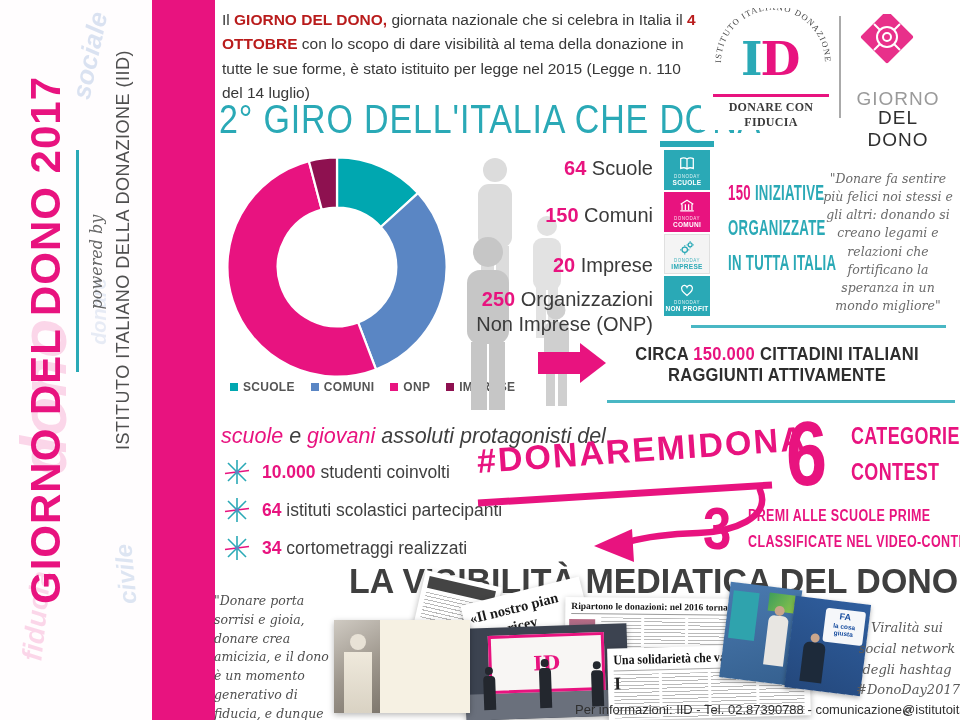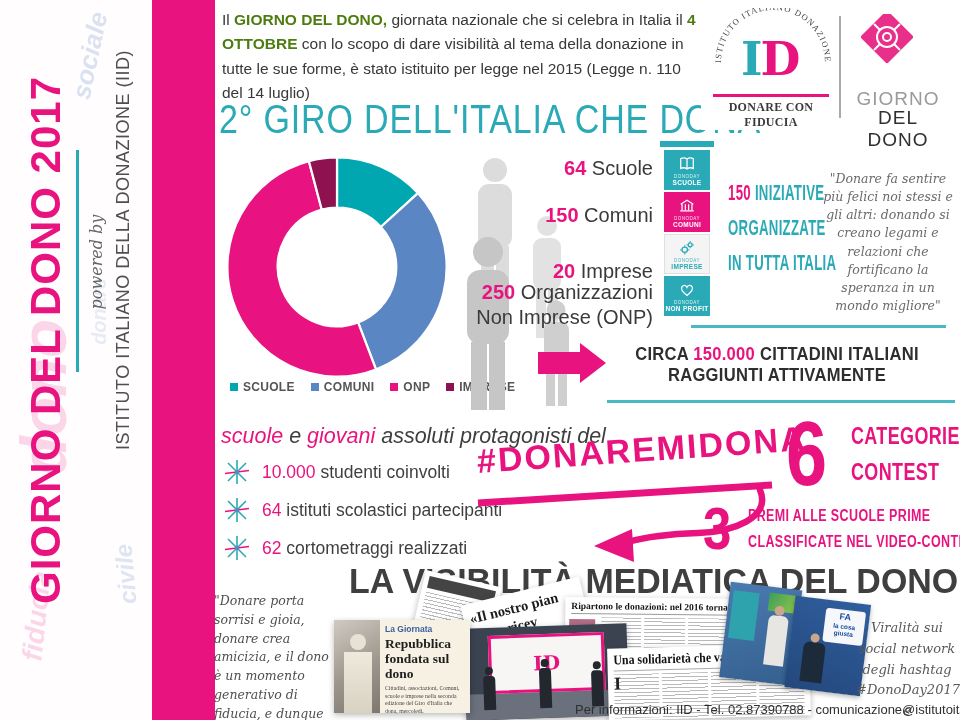--- a/index.html
+++ b/index.html
@@ -17,21 +17,21 @@
   .side-divider{left:76px;top:150px;width:3px;height:222px;background:var(--teal);}
   .powered-by{left:-28px;top:249px;width:256px;height:26px;transform:rotate(-90deg);
               text-align:center;font-family:"DejaVu Serif",serif;font-style:italic;
               font-size:16px;color:#666;}
   .side-org{left:-53px;top:256px;width:360px;height:28px;transform:rotate(-90deg);
             text-align:center;font-size:18px;color:#4f4f4f;letter-spacing:.5px;white-space:nowrap;}
   .side-bar{left:152px;top:0;width:63px;height:720px;background:var(--pink);}
 
   
   .intro{left:222px;top:8px;width:478px;font-size:15.5px;line-height:1.58;color:#383838;}
-  .intro b{font-weight:700;color:#4d7c0f;}
+  .intro b{font-weight:700;color:#b91c1c;}
   .page-title{left:219px;top:97px;font-size:40px;font-weight:400;color:var(--teal);
               white-space:nowrap;transform:scaleX(.85);transform-origin:0 0;letter-spacing:1px;}
   .title-dash{left:660px;top:141px;width:54px;height:6px;background:var(--teal);}
 
   
   .logo-box{left:701px;top:6px;width:252px;height:124px;background:#fff;}
   .arc-svg{position:absolute;left:8px;top:2px;}
   .monogram{position:absolute;left:40px;top:30px;font-family:"DejaVu Serif",serif;
             font-size:46px;font-weight:bold;letter-spacing:-2px;line-height:1;}
   .mono-i{color:var(--teal);}
@@ -93,21 +93,21 @@
       border-bottom:20px solid transparent;}
   .reach{left:612px;top:344px;width:330px;text-align:center;font-size:18px;font-weight:800;
          color:#2e2e2e;line-height:1.18;transform:scaleX(.92);transform-origin:50% 0;
          letter-spacing:.3px;}
   .reach b{color:var(--pink);}
 
   
   .c-intro{left:221px;font-size:21.5px;font-style:italic;color:#3f3f3f;white-space:nowrap;}
   .c-intro b{color:var(--pink);font-weight:400;}
   .bullet{left:262px;font-size:17.5px;color:#3f3f3f;white-space:nowrap;}
-  .bullet b{color:var(--pink);font-weight:400;margin-top:48px;}
+  .bullet b{color:var(--pink);font-weight:700;margin-top:48px;}
   .bullet-ic{left:224px;}
 
   
   .hashtag{left:477px;top:442px;font-size:34px;font-weight:800;color:var(--pink);
            white-space:nowrap;letter-spacing:2px;transform:rotate(-4deg);transform-origin:0 50%;}
   .num6{left:786px;top:412px;font-size:90px;font-weight:600;color:var(--pink);line-height:.95;
         transform:scaleX(.82);transform-origin:0 0;}
   .catlab{left:851px;font-size:23px;font-weight:700;color:var(--pink);white-space:nowrap;
           transform:scaleX(.78);transform-origin:0 0;letter-spacing:.5px;}
   .num3{left:703px;top:502px;font-size:60px;font-weight:600;color:var(--pink);line-height:.9;
@@ -279,22 +279,22 @@
     <g fill="#cfcfcf">
         <circle cx="106" cy="162" r="9.5"></circle>
         <rect x="94" y="174" width="25" height="42" rx="8"></rect>
         <rect x="96" y="214" width="9" height="44"></rect>
         <rect x="108" y="214" width="9" height="44"></rect>
       </g>
   </svg>
 
   <div class="abs stat" style="top:157px;"><b>64</b><span> Scuole</span></div>
   <div class="abs stat" style="top:204px;"><b>150</b><span> Comuni</span></div>
-  <div class="abs stat" style="top:260px;"><b>20</b><span> Imprese</span></div>
-  <div class="abs stat l2" style="top:280px;line-height:1.25;">
+  <div class="abs stat" style="top:254px;"><b>20</b><span> Imprese</span></div>
+  <div class="abs stat l2" style="top:287px;line-height:1.25;">
     <div><b>250</b><span> Organizzazioni</span></div>
     <div>Non Imprese (ONP)</div>
   </div>
 
   <div class="abs badges">
     <div class="badge b-teal">
       <svg width="18" height="18" viewBox="0 0 20 20" stroke="currentColor" stroke-width="1.4" fill="none">
           <path d="M10,4.5 C8,3 5,3 3,4 V15 C5,14 8,14 10,15.5 C12,14 15,14 17,15 V4 C15,3 12,3 10,4.5 Z M10,4.5 V15.5"></path>
         </svg>
       <span class="tag">DONODAY</span>
@@ -367,21 +367,21 @@
 
   <svg class="abs bullet-ic" style="top:535px;" width="26" height="26">
       <g stroke="#2aa9b6" stroke-width="1.6">
         <line x1="4" y1="4" x2="22" y2="22"></line>
         <line x1="22" y1="4" x2="4" y2="22"></line>
         <line x1="13" y1="1" x2="13" y2="25"></line>
       </g>
       <line x1="1" y1="14.5" x2="25" y2="11.5" stroke="#e8137f" stroke-width="1.6"></line>
       <circle cx="13" cy="13" r="2" fill="#5b87c5"></circle>
     </svg>
-  <div class="abs bullet" style="top:538px;"><b>62</b><span> cortometraggi realizzati</span></div>
+  <div class="abs bullet" style="top:538px;"><b>34</b><span> cortometraggi realizzati</span></div>
 
   <div class="abs hashtag">#DONAREMIDONA</div>
   <svg class="abs" style="left:470px;top:430px;pointer-events:none;" width="320" height="140">
     <line x1="8" y1="73" x2="302" y2="55" stroke="#e8137f" stroke-width="7"></line>
     <path d="M290,60 C302,88 262,102 228,103 C196,104 172,108 158,112" stroke="#e8137f" stroke-width="6.5" fill="none" stroke-linecap="round"></path>
     <polygon points="162,99 124,116 164,132" fill="#e8137f"></polygon>
   </svg>
   <div class="abs num6">6</div>
   <div class="abs catlab" style="top:423px;">CATEGORIE</div>
   <div class="abs catlab" style="top:459px;">CONTEST</div>
@@ -423,25 +423,20 @@
     <div class="stage-panel">
         <span class="stage-id">ID</span>
       </div>
     <div class="sil" style="left:18px;"></div>
     <div class="sil" style="left:74px;height:40px;"></div>
     <div class="sil" style="left:126px;height:36px;"></div>
   </div>
 
   <div class="clip clip-giornata">
     <div class="cg-photo"></div>
-    <div class="cg-body">
-      <div class="cg-kicker">La Giornata</div>
-      <div class="cg-head">Repubblica fondata sul dono</div>
-      <div class="cg-text">Cittadini, associazioni, Comuni, scuole e imprese nella seconda edizione del Giro d'Italia che dona, mercoledì.</div>
-    </div>
   </div>
 
   <div class="clip clip-solid">
     <div class="cs-head">Una solidarietà che va oltre le emergenze</div>
     <div class="cols" style="height:46px;">
       <div>
           <span class="dropcap">I</span>
           <div class="fl" style="height:44px;"></div>
         </div>
       <div class="fl"></div>

